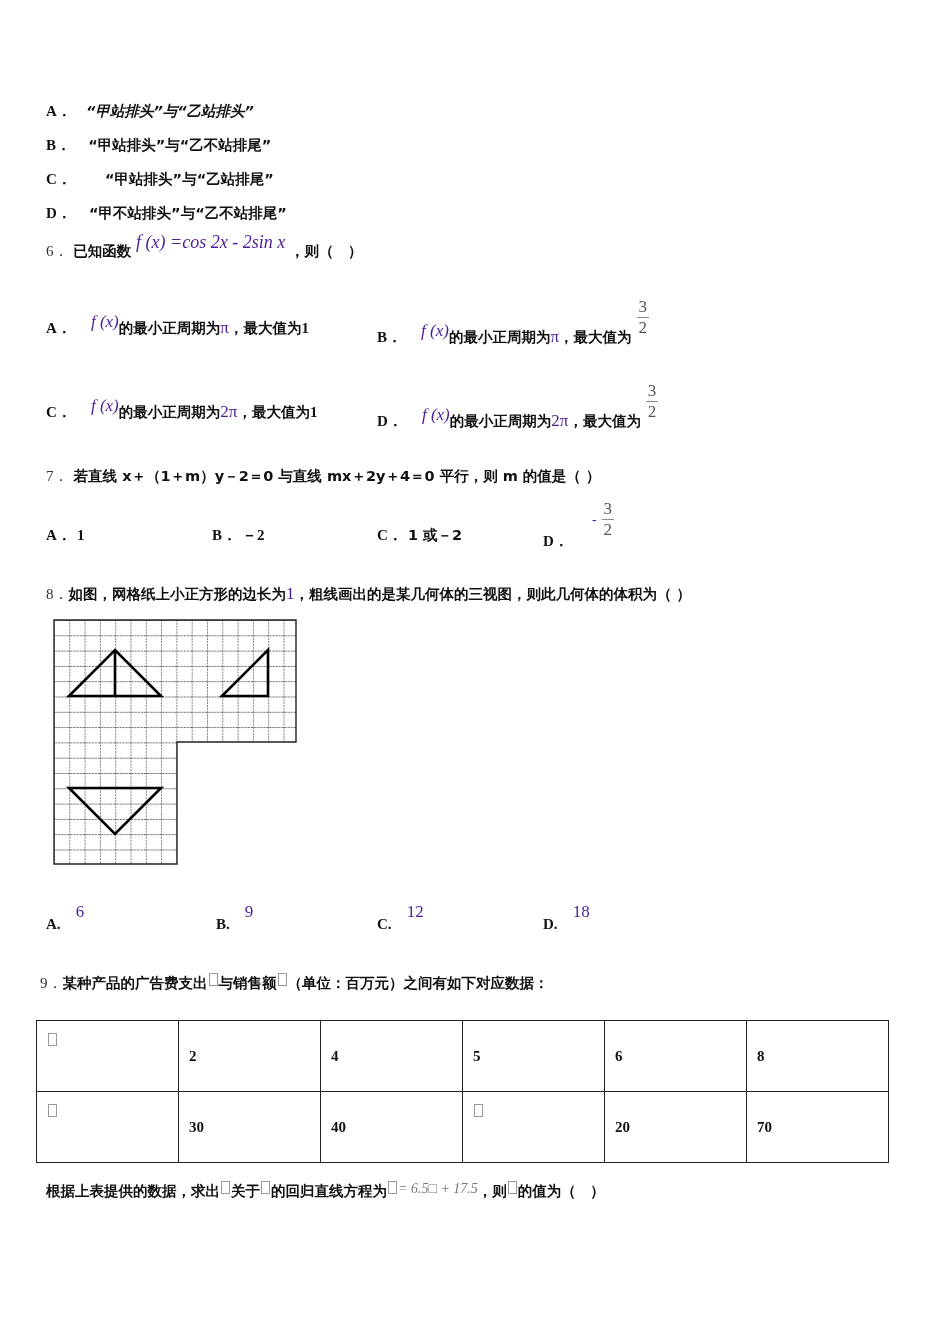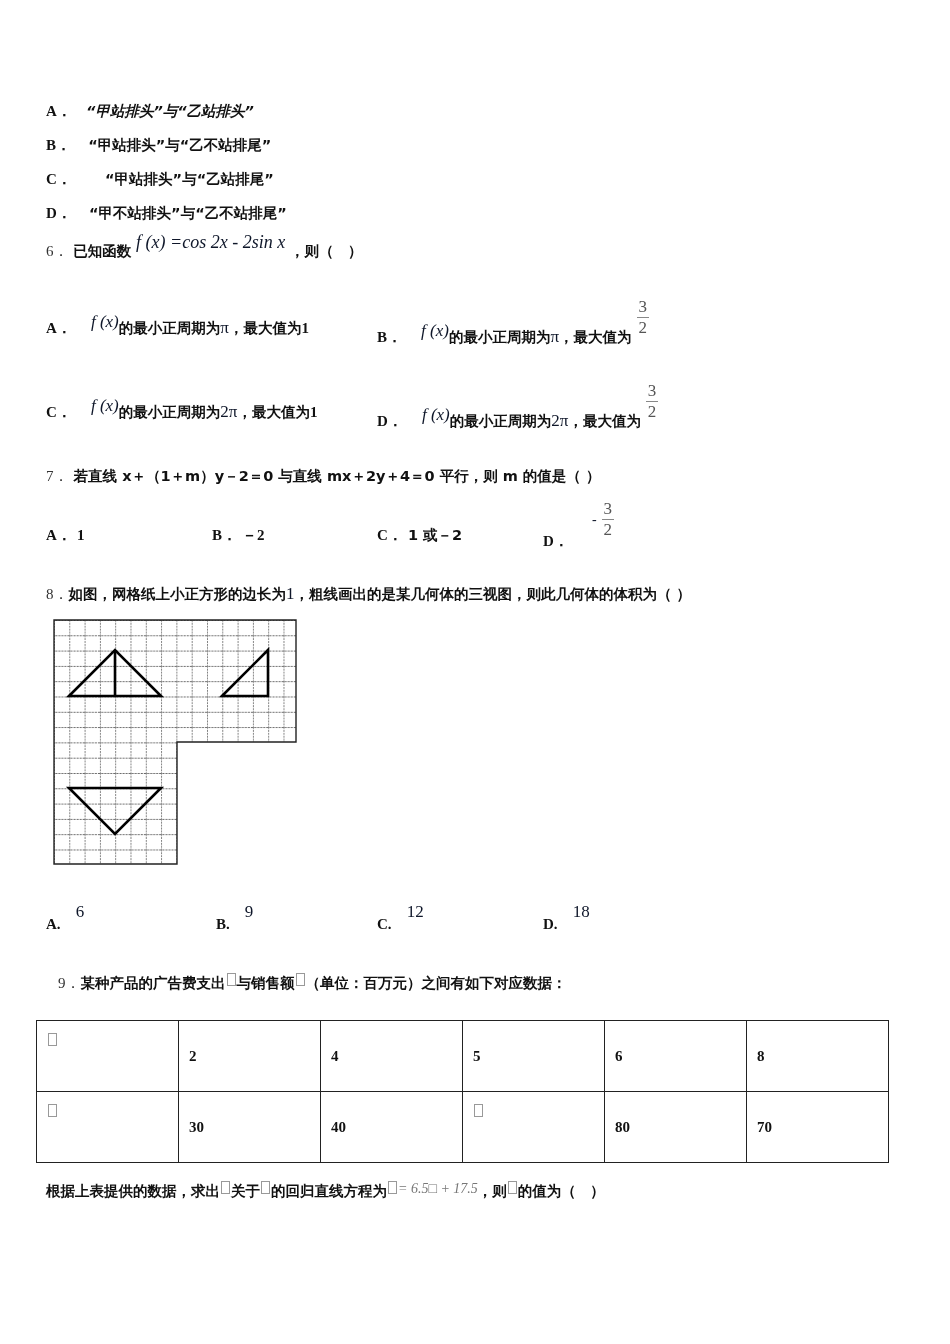--- a/index.html
+++ b/index.html
@@ -4,21 +4,21 @@
 <style>
   html, body { margin:0; padding:0; background:#ffffff; }
   body { width:950px; height:1344px; position:relative; overflow:hidden;
          font-family:"DejaVu Serif","Liberation Serif",serif; color:#111; }
   .abs { position:absolute; white-space:nowrap; }
   .opt { font-size:15px; font-weight:bold; }
   .lbl { font-family:"Liberation Serif",serif; font-weight:bold; font-size:15px; }
   .q { font-size:15px; }
   .qnum { font-family:"Liberation Serif",serif; font-weight:normal; font-size:15px; color:#333; }
   .cjk { font-family:"DejaVu Sans",sans-serif; font-weight:bold; font-size:14.5px; }
-  .math { font-family:"Liberation Serif",serif; font-weight:normal; color:#0f172a; font-size:17px; }
+  .math { font-family:"Liberation Serif",serif; font-weight:normal; color:#4c1d95; font-size:17px; }
   .mathi { font-style:italic; }
   .frac { display:inline-flex; flex-direction:column; align-items:center; vertical-align:middle;
           font-family:"Liberation Serif",serif; font-size:17px; color:#555; line-height:1.05; }
   .frac .bar { width:12px; border-top:1px solid #888; margin:1px 0; }
   .missing { display:inline-block; width:7px; height:11px; border:1px solid #999; vertical-align:top; margin:0 1px; background:#fff; }
   table.data { position:absolute; left:36px; top:1020px; border-collapse:collapse; }
   table.data td { border:1.5px solid #222; width:131px; height:70px; padding:0 0 0 10px;
                   font-family:"Liberation Serif",serif; font-weight:bold; font-size:15px; vertical-align:middle; position:relative; }
   table.data td .missing { position:absolute; left:10px; top:12px; }
 </style>
@@ -142,21 +142,21 @@
 </div>
 <div class="abs" style="left:377px;top:902px;">
   <span class="lbl" style="position:relative;top:12px;">C.</span>
   <span class="math" style="margin-left:10px;">12</span>
 </div>
 <div class="abs" style="left:543px;top:902px;">
   <span class="lbl" style="position:relative;top:12px;">D.</span>
   <span class="math" style="margin-left:10px;">18</span>
 </div>
 
-<div class="abs" style="left:58px;top:973px;">
+<div class="abs" style="left:40px;top:973px;">
   <span class="qnum">9．</span><span class="cjk">某种产品的广告费支出</span><span class="missing"></span><span class="cjk">与销售额</span><span class="missing"></span><span class="cjk">（单位：百万元）之间有如下对应数据：</span>
 </div>
 
 <table class="data">
   <tbody>
       <tr>
     <td>
           <span class="missing"></span>
         </td>
     <td>2</td>
@@ -167,21 +167,21 @@
   </tr>
   <tr>
     <td>
           <span class="missing"></span>
         </td>
     <td>30</td>
     <td>40</td>
     <td>
           <span class="missing"></span>
         </td>
-    <td>80</td>
+    <td>20</td>
     <td>70</td>
   </tr>
 </tbody>
   </table>
 
 <div class="abs" style="left:46px;top:1181px;">
   <span class="cjk">根据上表提供的数据，求出</span><span class="missing"></span><span class="cjk">关于</span><span class="missing"></span><span class="cjk">的回归直线方程为</span><span class="missing"></span><span class="math mathi" style="font-size:14px;color:#777;position:relative;top:-3px;">= 6.5□ + 17.5</span><span class="cjk">，则</span><span class="missing"></span><span class="cjk">的值为（　）</span>
 </div>
 
 </body></html>

